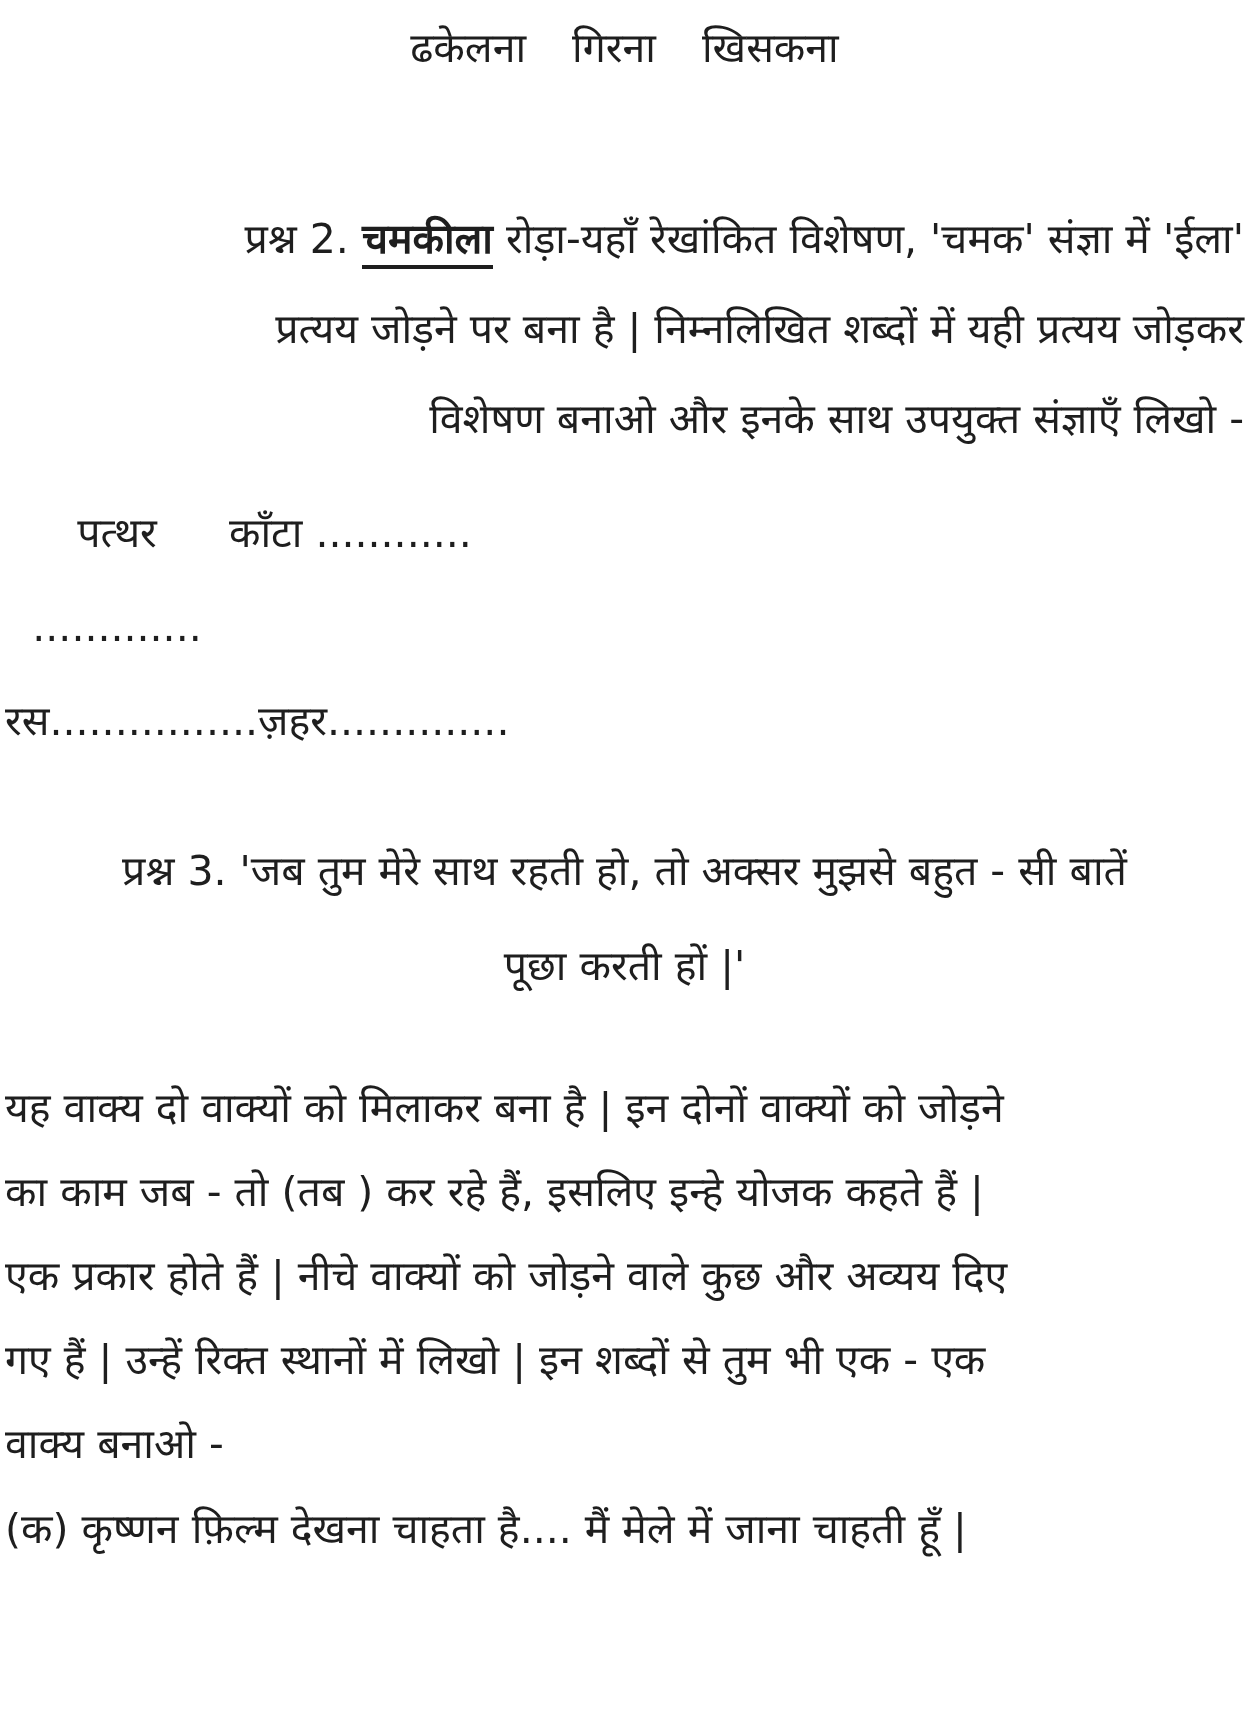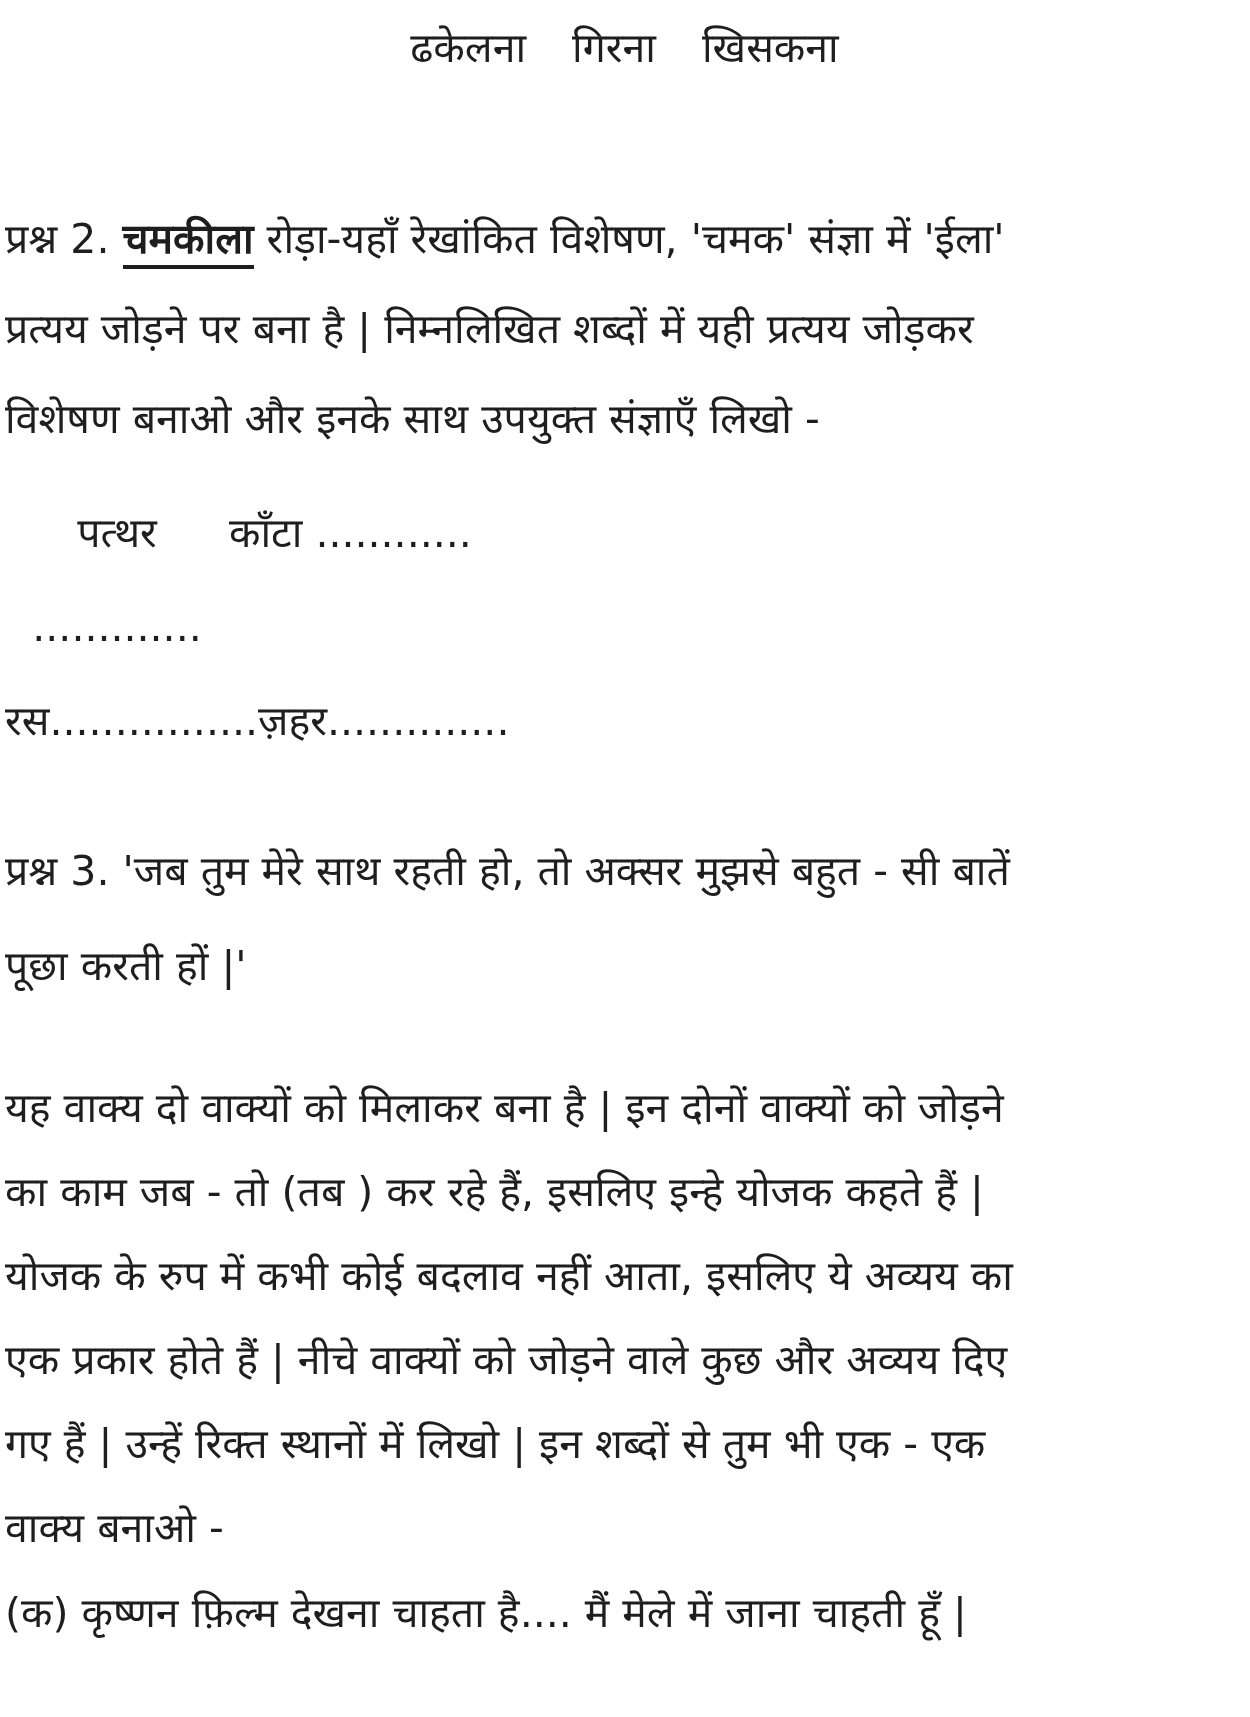--- a/index.html
+++ b/index.html
@@ -27,20 +27,21 @@
     white-space: pre-wrap;
     word-spacing: 10px;
     text-align: center;
   }
   .verbs-instruction {
     line-height: 92px;
   }
   
   .q2-para {
     margin-top: 100px;
+    text-align: right;
   }
   .q2-para .tline {
     line-height: 90px;
   }
   .bold-underline {
     font-weight: bold;
     border-bottom: 4px solid #1e1e1e;
     padding-bottom: 2px;
   }
   .bold {
@@ -57,20 +58,21 @@
   }
   .blank-cell-first {
     flex: 0 0 224px;
   }
   
   .q3-quote {
     margin-top: 56px;
   }
   .q3-quote .tline {
     line-height: 95px;
+    text-align: center;
   }
   
   .q3-explanation {
     margin-top: 52px;
   }
   .q3-explanation .tline {
     line-height: 84px;
   }
   
   .exercise-items {
@@ -107,21 +109,20 @@
   </div>
 
   <div class="q3-quote">
       <div class="tline"><span>प्रश्न 3. 'जब तुम मेरे साथ रहती हो, तो अक्सर मुझसे बहुत - सी बातें</span></div>
       <div class="tline"><span>पूछा करती हों |'</span></div>
     </div>
 
   <div class="q3-explanation">
       <div class="tline"><span>यह वाक्य दो वाक्यों को मिलाकर बना है | इन दोनों वाक्यों को जोड़ने</span></div>
       <div class="tline"><span>का काम जब - तो (तब ) कर रहे हैं, इसलिए इन्हे </span><span class="bold">योजक</span><span> कहते हैं |</span></div>
-      <div class="tline"><span>योजक के रुप में कभी कोई बदलाव नहीं आता, इसलिए ये अव्यय का</span></div>
       <div class="tline"><span>एक प्रकार होते हैं | नीचे वाक्यों को जोड़ने वाले कुछ और अव्यय दिए</span></div>
       <div class="tline"><span>गए हैं | उन्हें रिक्त स्थानों में लिखो | इन शब्दों से तुम भी एक - एक</span></div>
       <div class="tline"><span>वाक्य बनाओ -</span></div>
     </div>
 
   <div class="exercise-items">
     <div class="exercise-item">
       <span>(क)</span>
       <span> </span>
       <span>कृष्णन फ़िल्म देखना चाहता है.... मैं मेले में जाना चाहती हूँ |</span>

